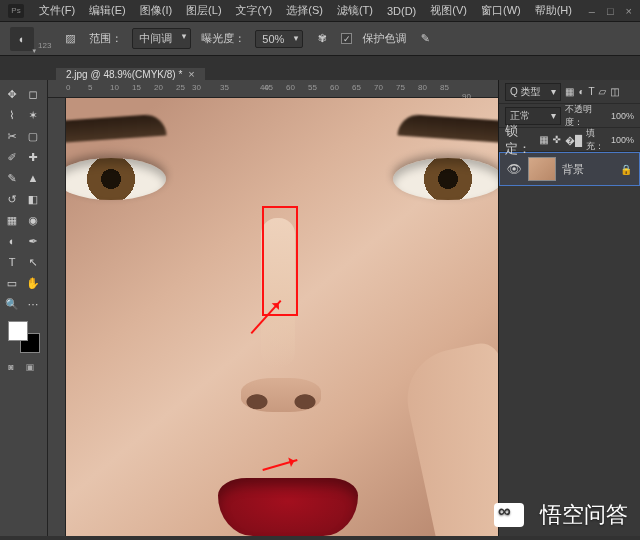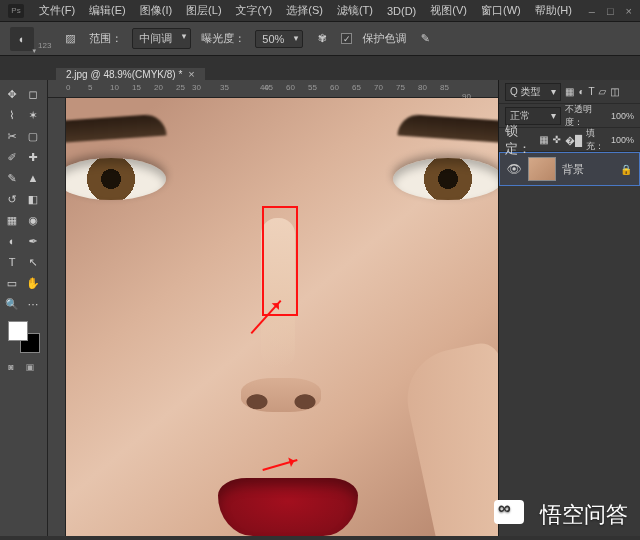--- a/index.html
+++ b/index.html
@@ -58,21 +58,21 @@
     .panel-tabs { display: flex; background: #323232; border-bottom: 1px solid #1a1a1a; font-size: 10px; height:26px; align-items:center; }
     .p-tab { padding: 5px 6px; color: #888; cursor: pointer; }
     .p-tab.active { background: #454545; color: #ddd; }
     .panel-row { display: flex; align-items: center; padding: 3px 6px; gap: 4px; font-size: 10px; border-bottom: 1px solid #2a2a2a; height:24px; }
     .panel-row .sel { flex:0 0 56px; background:#333; border:1px solid #222; padding:1px 4px; display:flex; justify-content:space-between; align-items:center; }
     .layer-row { display: flex; align-items: center; padding: 4px 6px; gap: 6px; background: #5a6b8f33; border: 1px solid #4978c5; height:34px; }
     .eye-ico { width: 16px; text-align: center; cursor: pointer; font-size:12px;}
     .thumb { width: 28px; height: 24px; background: linear-gradient(135deg,#d4a888,#b88868); border: 1px solid #888; }
     .lock { margin-left: auto; color:#aaa; font-size:10px; }
     
-    .watermark { position: absolute; right: 12px; bottom: 10px; color: #fff; font-size: 22px; font-weight: 500; display: flex; gap: 16px; text-shadow: 0 1px 2px rgba(0,0,0,0.5); }
+    .watermark { position: absolute; right: 12px; bottom: 10px; color: #fff; font-size: 22px; font-weight: 500; display: flex; align-items: center; gap: 16px; text-shadow: 0 1px 2px rgba(0,0,0,0.5); }
     .watermark .logo-w { width: 30px; height: 24px; background: #fff; border-radius: 4px; position:relative; }
     .watermark .logo-w::before{content:"∞";position:absolute;left:4px;top:-2px;color:#333;font-size:18px;font-weight:bold;}
   </style>
 </head>
 <body>
 
 <div class="menubar">
   <div class="logo">Ps</div>
   <div class="menu-item">文件(F)</div>
   <div class="menu-item">编辑(E)</div>

